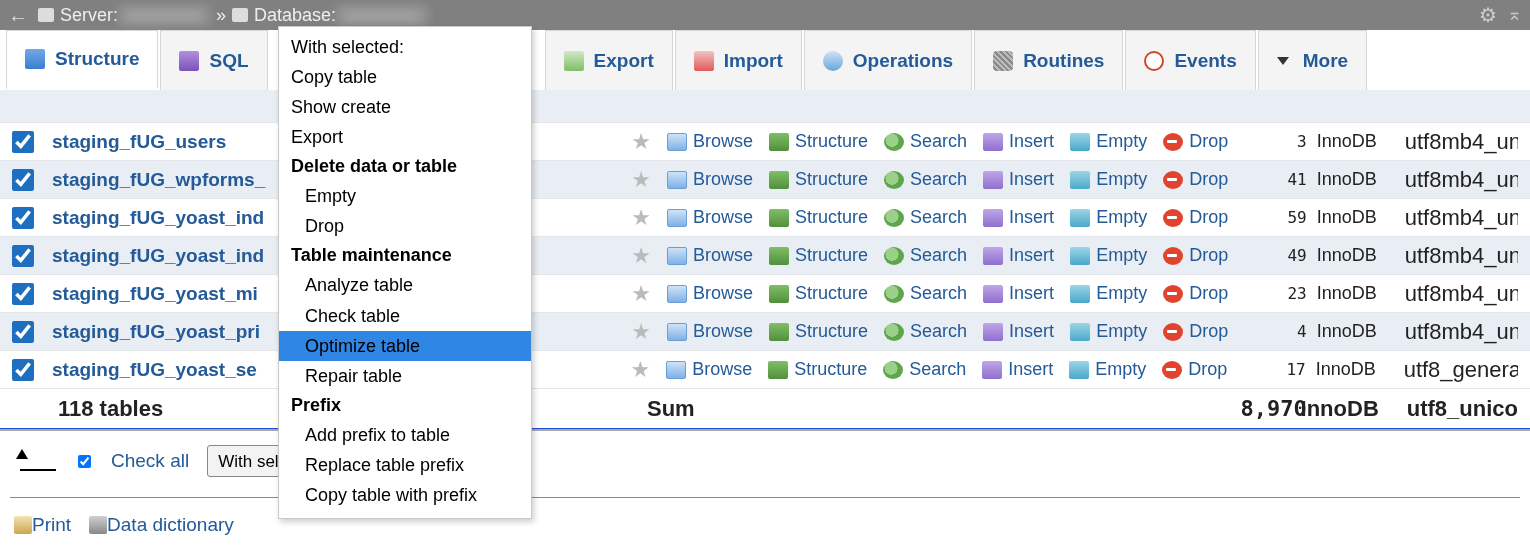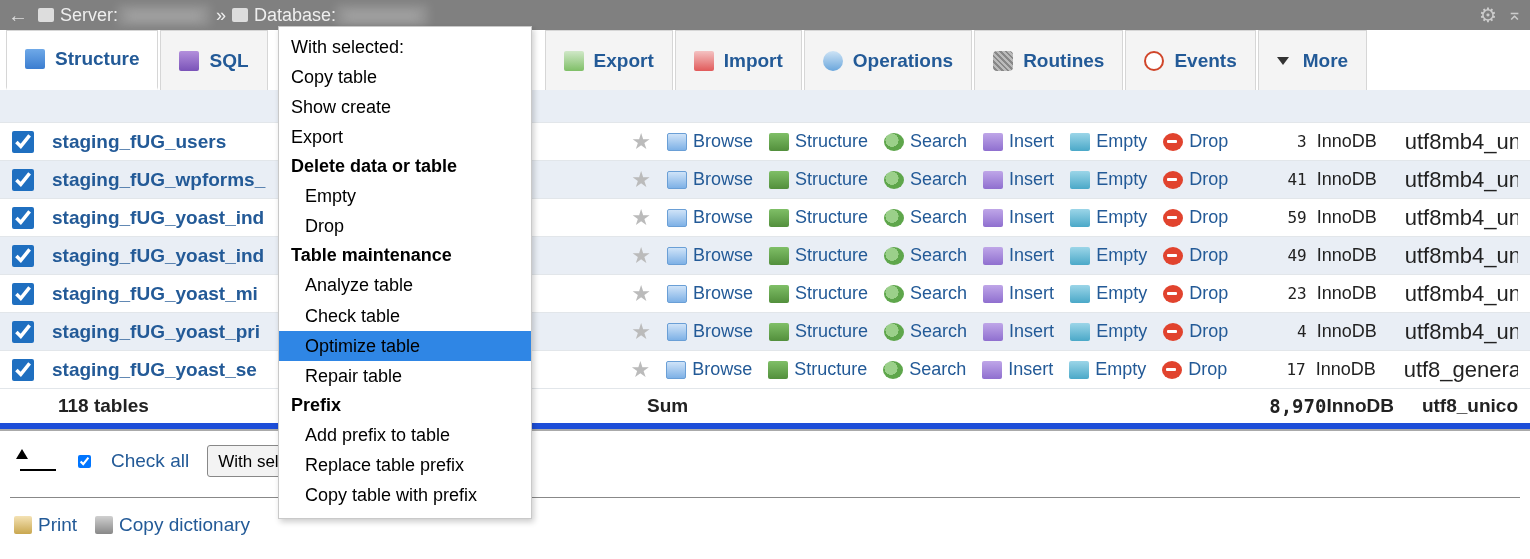--- a/index.html
+++ b/index.html
@@ -92,22 +92,22 @@
     font-size: 16px; color: #222;
     margin-left: 14px;
   }
   .row .eng { width: 80px; color: #222; margin-left: 10px; font-size: 18px;}
   .row .coll { color: #222; margin-left: 10px; font-size: 22px; white-space: nowrap; overflow: hidden;}
 
   
   .sumrow {
     display:flex; align-items:center; height: 40px;
     padding: 0 12px; background: #fff; font-weight: 700;
-    border-bottom: 6px solid #1d4ed8;
-    font-size: 19px;
+    border-bottom: 1px solid #1d4ed8;
+    font-size: 22px;
   }
   .sumrow .pad { width: 635px; }
   .sumrow .sumlbl { font-weight: 700; }
   .sumrow .ct { width:60px; text-align:right; font-family: Consolas, monospace; font-weight:700; margin-left:4px;}
   .underline-rows { border-bottom: 2px solid #aaa; }
 
   
   .footer {
     display: flex; align-items: center; gap: 18px;
     padding: 14px 12px 0 20px;
@@ -129,21 +129,21 @@
     border: 1px solid #888; border-radius: 3px;
     padding: 2px 6px; background: #f3f3f3;
   }
 
   hr.sep { margin: 20px 10px 10px 10px; border:0; border-top:1px solid #888; }
 
   .bottom-links {
     display: flex; gap: 18px; align-items: center;
     padding: 6px 14px; font-size: 19px;
   }
-  .bottom-links a { color:#235a97; text-decoration:none; display:flex;align-items:center;gap:6px;}
+  .bottom-links a { color:#235a97; text-decoration:none; display:flex;align-items:center;gap:0;}
 
   
   .context-menu {
     position: absolute; left: 278px; top: 26px;
     width: 254px;
     background: #fff;
     border: 1px solid #c9c9c9;
     box-shadow: 2px 3px 6px rgba(0,0,0,.2);
     z-index: 50;
     padding: 6px 0 8px 0;
@@ -519,21 +519,21 @@
 
 <hr class="sep">
 
 <div class="bottom-links">
   <a href="#">
     <span class="ic i-print" style="width:18px;height:18px;display:inline-block;"></span>
     <span>Print</span>
   </a>
   <a href="#">
     <span class="ic i-dict" style="width:18px;height:18px;display:inline-block;"></span>
-    <span>Copy dictionary</span>
+    <span>Data dictionary</span>
   </a>
 </div>
 
 <div class="context-menu">
   <div class="ctx-head" style="padding-left:12px;font-weight:400;">With selected:</div>
   <div class="ctx-item" style="padding-left:12px;">Copy table</div>
   <div class="ctx-item" style="padding-left:12px;">Show create</div>
   <div class="ctx-item" style="padding-left:12px;">Export</div>
   <div class="ctx-head">Delete data or table</div>
   <div class="ctx-item">Empty</div>

